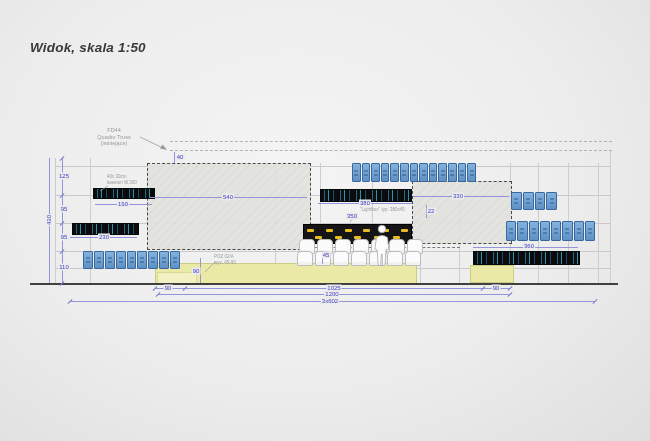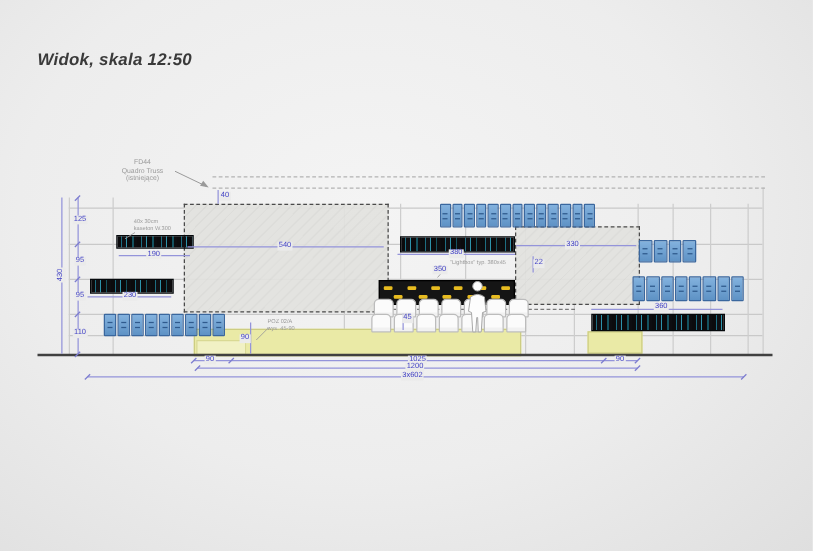--- a/index.html
+++ b/index.html
@@ -45,21 +45,21 @@
   .ann{position:absolute;font-size:5.5px;line-height:6.5px;color:#9a9a9a;z-index:8;white-space:nowrap;}
   .ann.center{text-align:center;}
   .overlay{position:absolute;left:0;top:0;z-index:7;pointer-events:none;}
   .person{position:absolute;z-index:6;}
 </style>
 </head>
 <body>
 
 <div class="stage">
 
-  <div class="title">Widok, skala 12:50</div>
+  <div class="title">Widok, skala 1:50</div>
 
   <div class="gh" style="left:55px;top:166px;width:555px;"></div>
   <div class="gh" style="left:55px;top:195px;width:555px;"></div>
   <div class="gh" style="left:55px;top:223px;width:555px;"></div>
   <div class="gh" style="left:55px;top:251px;width:555px;"></div>
   <div class="gh" style="left:55px;top:268px;width:555px;"></div>
   <div class="gv" style="left:55px;top:158px;height:126px;"></div>
   <div class="gv" style="left:90px;top:158px;height:126px;"></div>
   <div class="gv" style="left:275px;top:163px;height:121px;"></div>
   <div class="gv" style="left:320px;top:163px;height:121px;"></div>

